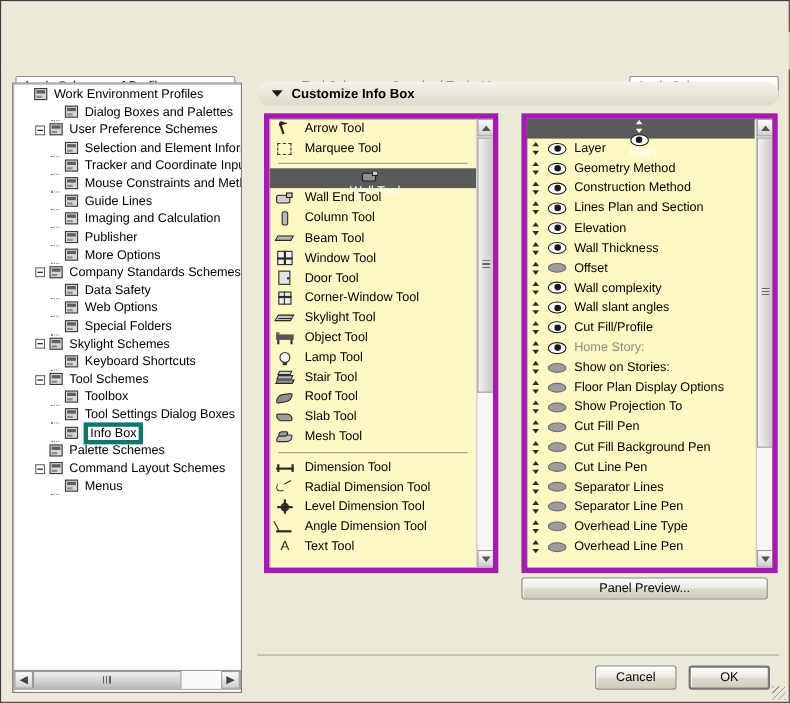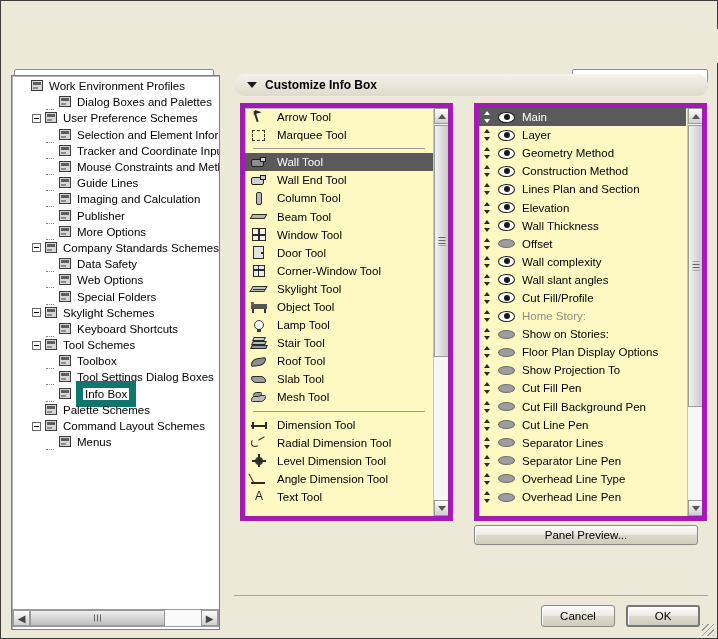--- a/index.html
+++ b/index.html
@@ -56,21 +56,21 @@
     position:relative; flex:0 0 auto; margin-right:3px; cursor:pointer; }
   .expander:before{ content:""; position:absolute; left:1px; top:3px;
     width:5px; height:1px; background:#000; }
   .noexp{ width:9px; flex:0 0 auto; margin-right:3px; }
   .dotline{ width:9px; flex:0 0 auto; margin-right:3px; position:relative; }
   .dotline:before{ content:""; position:absolute; left:0; top:7px; width:8px;
     border-top:1px dotted #808080; }
   .ticon{ width:15px; height:14px; flex:0 0 auto; margin-right:4px;
     position:relative; }
   .tlabel{ overflow:hidden; }
-  .tnode.selected .tlabel{ border:7px solid #0f766e; padding:0 2px; margin-left:-1px; }
+  .tnode.selected .tlabel{ border:4px solid #0f766e; padding:0 2px; margin-left:-1px; }
 
   
   .ic{ position:absolute; }
 
   
   .tree-hscroll{ position:absolute; left:11px; top:608px; width:207px; height:18px;
     background:#f1efe2; border:1px solid #9a9a9a; display:flex; align-items:center; }
   .hs-btn{ width:17px;height:16px; background:linear-gradient(to bottom,#fdfdfd,#cfcfcf);
     border:1px solid #9a9a9a; display:flex;align-items:center;justify-content:center;
     font-size:10px;color:#444; cursor:pointer; flex:0 0 auto; }
@@ -94,21 +94,21 @@
   
   .listpanel{ position:absolute; background:#fef9c3; border:5px solid #a21caf;
     box-shadow:inset 1px 1px 0 #b8b8b8; overflow:hidden; }
   #tool-list{ left:239px; top:102px; width:213px; height:418px; }
   #info-list{ left:473px; top:102px; width:233px; height:418px; }
   .lrows{ position:absolute; left:0; top:0; right:15px; }
   #info-list .lrows{ right:16px; }
 
   .lrow{ height:18.1px; display:flex; align-items:center; font-size:11.5px;
     color:#000; white-space:nowrap; cursor:pointer; padding-left:4px; }
-  .lrow.sel{ background:#5a5a5a; color:#fff; }
+  .lrow.sel{ background:#5a5a5a; color:#fff;flex-direction:column; }
   .lrow.dim{ color:#8a8a8a; }
   .divider{ height:1px; background:#9a9a9a; margin:4px 8px; }
 
   .tool-ic{ width:20px; height:15px; margin-right:8px; flex:0 0 auto;
     position:relative; }
   .arrows{ width:9px; height:14px; margin-right:6px; flex:0 0 auto;
     position:relative; cursor:pointer; }
   .arrows:before{ content:"";position:absolute;left:1px;top:1px;
     width:0;height:0;border-left:3.5px solid transparent;border-right:3.5px solid transparent;
     border-bottom:4px solid #2b2b2b; }

